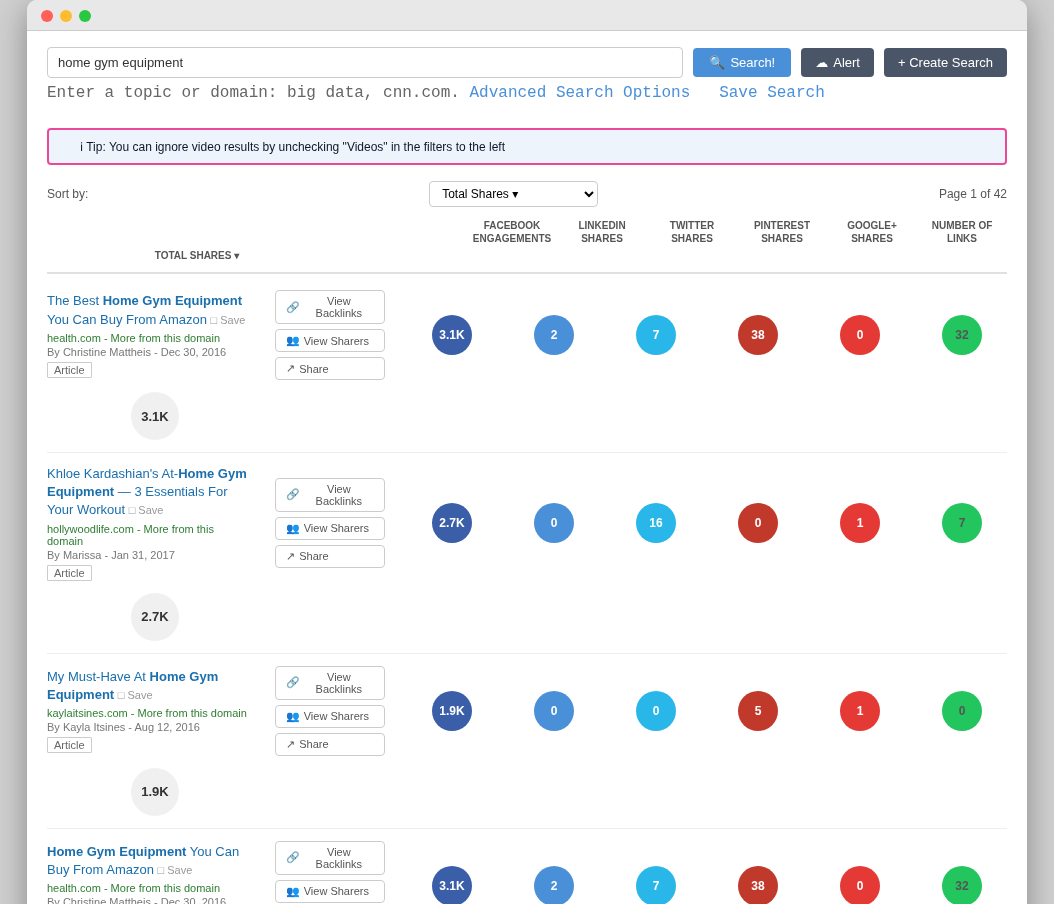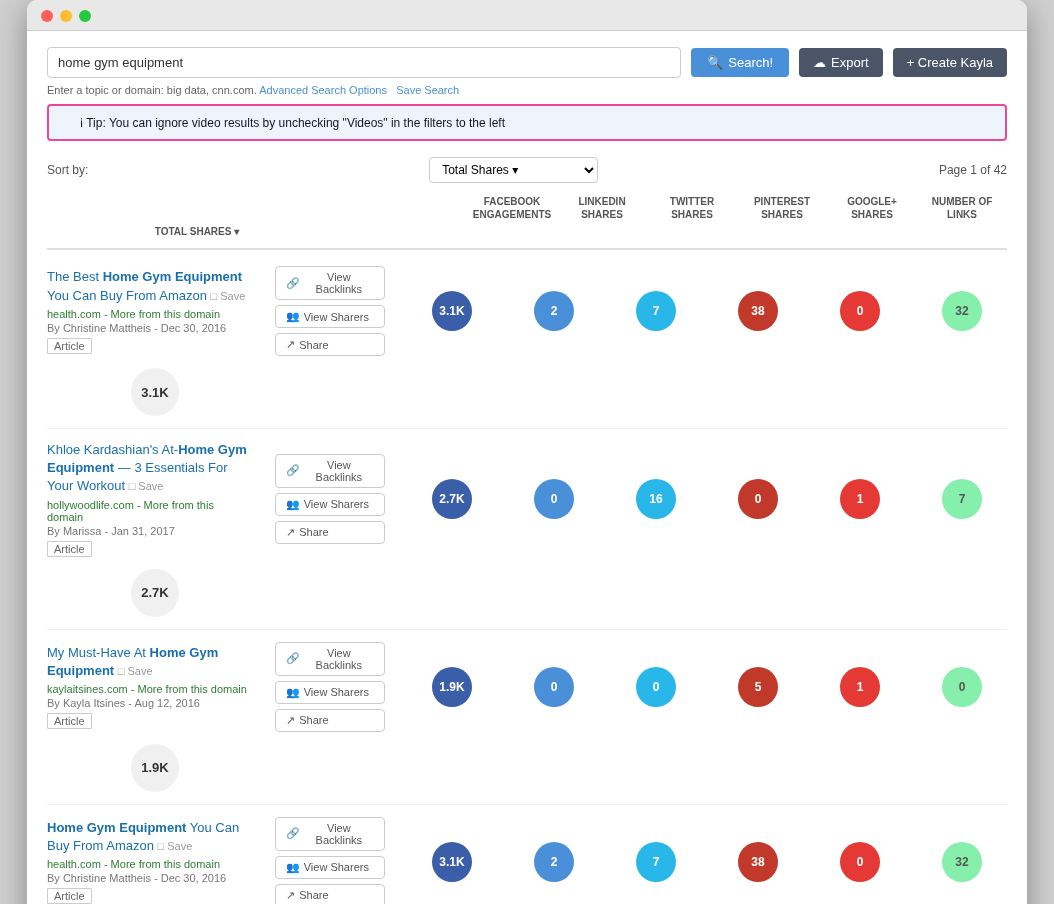--- a/index.html
+++ b/index.html
@@ -82,23 +82,24 @@
       border: none;
       border-radius: 4px;
       padding: 7px 14px;
       font-size: 13px;
       cursor: pointer;
       display: flex;
       align-items: center;
       gap: 5px;
     }
     .search-hint {
-      font-size: 11px;
+      font-size: 16px;
       color: #666;
-      margin-bottom: 8px;
+      margin-bottom: 26px;
+      font-family: Liberation Mono, monospace;
     }
     .search-hint a { color: #4a90d9; text-decoration: none; }
     .tip-bar {
       background: #eef4fb;
       border: 2px solid #ec4899;
       border-radius: 4px;
       padding: 8px 31px;
       font-size: 12px;
       color: #0f172a;
       margin-bottom: 16px;
@@ -208,21 +209,21 @@
       font-size: 12px;
       font-weight: 700;
       color: #fff;
       margin: 0 auto;
     }
     .circle-dark-blue { background: #3a5ea8; }
     .circle-med-blue { background: #4a90d9; }
     .circle-light-blue { background: #29b6e8; }
     .circle-red { background: #c0392b; }
     .circle-dark-red { background: #e53935; }
-    .circle-grey { background: #86efac; color: #555; }
+    .circle-grey { background: #22c55e; color: #555; }
     .circle-total { background: #f0f0f0; color: #333; width: 48px; height: 48px; font-size: 13px; }
     .data-cell {
       text-align: center;
     }
   </style>
 </head>
 <body>
 
 <div class="window">
   <div class="titlebar">
@@ -233,24 +234,24 @@
   <div class="content">
 
     <div class="search-bar">
       <input class="search-input" type="text" value="home gym equipment" style="">
       <button class="btn-search">
         <span>🔍</span>
         <span>Search!</span>
       </button>
       <button class="btn-export">
         <span>☁</span>
-        <span>Export</span>
+        <span>Alert</span>
       </button>
       <button class="btn-create-alert">
-        <span>+ Create Kayla</span>
+        <span>+ Create Search</span>
       </button>
     </div>
 
     <div class="search-hint">
       <span>Enter a topic or domain: big data, cnn.com.</span>
       <a href="#">Advanced Search Options</a>
       &nbsp;
       <a href="#">Save Search</a>
     </div>
 

